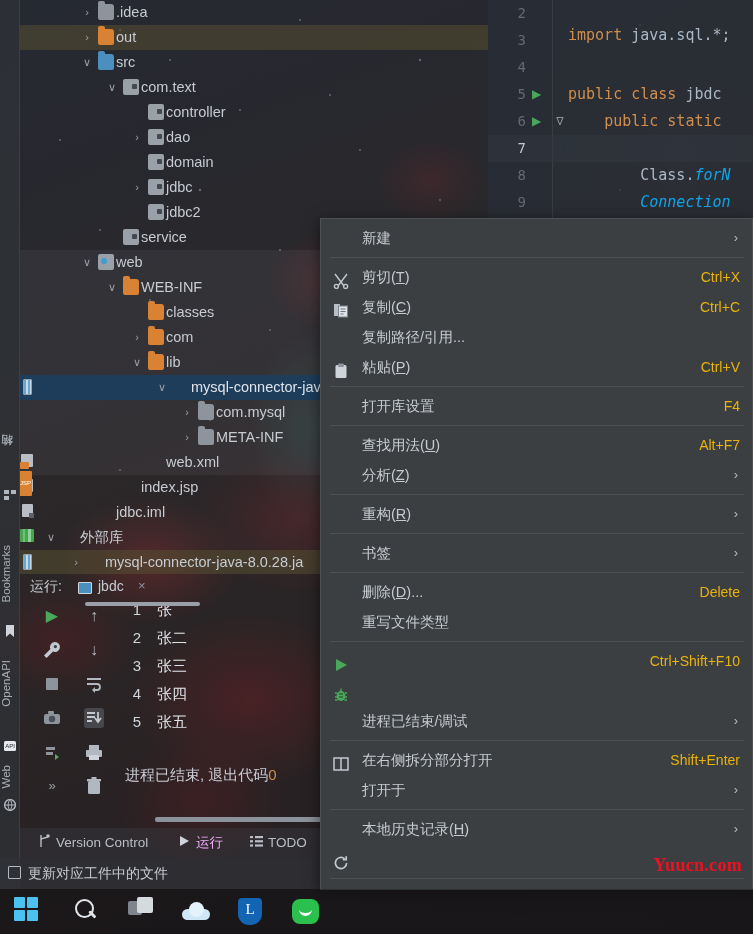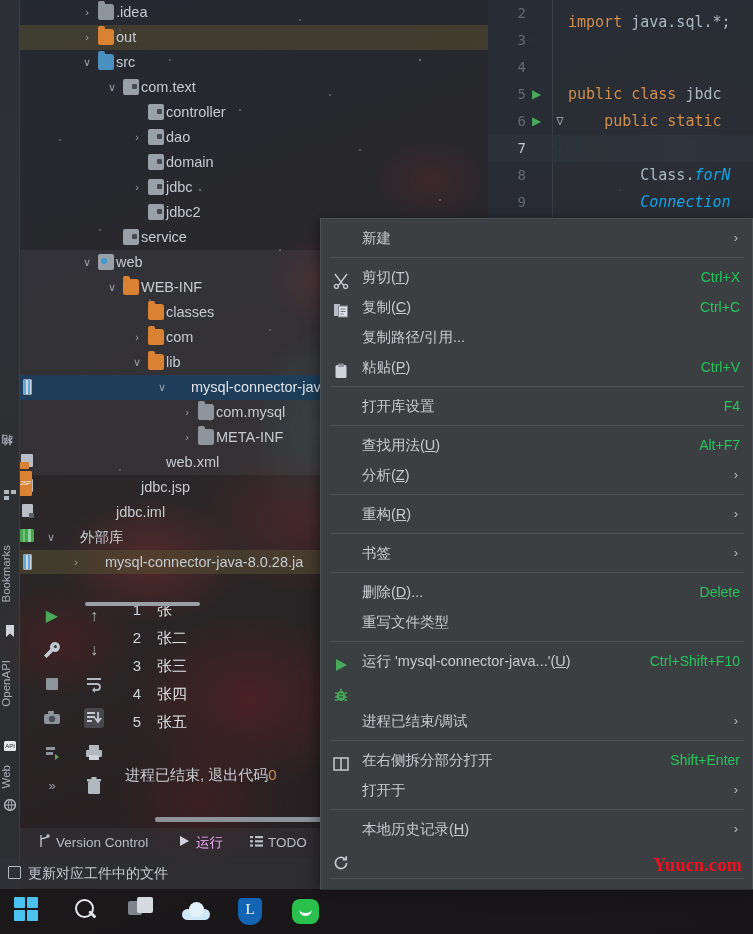--- a/index.html
+++ b/index.html
@@ -127,21 +127,21 @@
 
   
   .ctxmenu {
     position:absolute; left:320px; top:218px; width:433px; height:672px;
     background:#3c3f41; border:1px solid #4e5254;
     box-shadow: 0 3px 14px rgba(0,0,0,.55);
     font-size:14.5px; color:#c6cbd1; overflow:hidden;
   }
   .mi { position:absolute; left:0; width:431px; height:30px; line-height:30px; white-space:nowrap; }
   .mi .mtext { position:absolute; left:41px; }
-  .mi .mkey { position:absolute; right:12px; color:#22c55e; font-size:14px; }
+  .mi .mkey { position:absolute; right:12px; color:#eab308; font-size:14px; }
   .mi .mchev { position:absolute; right:14px; color:#b5bac1; font-size:13px; }
   .mi .micon { position:absolute; left:12px; top:7px; width:16px; height:16px; }
   .msep { position:absolute; left:9px; width:414px; height:1px; background:#4e5254; }
   .u { text-decoration: underline; }
   .watermark { position:absolute; right:10px; color:#f01020; font-size:18px;
                font-family:"Liberation Serif","DejaVu Serif",serif; font-weight:bold; letter-spacing:.3px;}
 
   
   .taskbar { position:absolute; left:0; top:889px; width:753px; height:45px; background: rgba(20,20,24,.55); }
   .tbicon { position:absolute; top:8px; width:30px; height:30px; }
@@ -198,21 +198,21 @@
         <circle cx="120" cy="470" r="1"></circle>
     </g>
   </svg>
 
   <div class="editor">
     <div class="gutter"></div>
     <div id="editor-lines">
         <div class="lnum" style="top: 0px;">2</div>
         <div class="code-line ctext" style="top: 0px;"><span class="pl"></span></div>
         <div class="lnum" style="top: 27px;">3</div>
-        <div class="code-line ctext" style="top: 9px;"><span class="kw">import</span><span class="pl"> java.sql.*;</span></div>
+        <div class="code-line ctext" style="top: 22px;"><span class="kw">import</span><span class="pl"> java.sql.*;</span></div>
         <div class="lnum" style="top: 54px;">4</div>
         <div class="code-line ctext" style="top: 54px;"><span class="pl"></span></div>
         <div class="lnum" style="top: 81px;">5</div>
         <div class="runmark" style="top: 81px;">▶</div>
         <div class="code-line ctext" style="top: 81px;"><span class="kw">public class</span><span class="cls"> jbdc</span></div>
         <div class="lnum" style="top: 108px;">6</div>
         <div class="runmark" style="top: 108px;">▶</div>
         <div class="fold" style="top: 108px;">∇</div>
         <div class="code-line ctext" style="top: 108px;"><span class="pl">    </span><span class="kw">public static</span></div>
         <div class="hl-row" style="top: 135px;"></div>
@@ -311,40 +311,46 @@
           <span class="arrow" style="left:160px;">›</span>
           <span style="left:178px;" class="ico ic-folder gray"></span>
           <span class="lbl" style="left:196px;">META-INF</span>
         </div>
         <div class="row lite" style="top: 450px;">
           <span class="ico ic-xml" style="left:128px;width:12px;height:13px;left:1px;"></span>
           <span class="lbl" style="left:146px;">web.xml</span>
         </div>
         <div class="row" style="top: 475px;">
           <span class="ico ic-jsp" style="left:103px;width:12px;height:13px;left:1px;"></span>
-          <span class="lbl" style="left:121px;">jdbc.jsp</span>
+          <span class="lbl" style="left:121px;">index.jsp</span>
         </div>
         <div class="row" style="top: 500px;">
           <span class="ico ic-iml" style="left:78px;width:11px;height:13px;left:2px;"></span>
           <span class="lbl" style="left:96px;">jdbc.iml</span>
         </div>
         <div class="row" style="top: 525px;">
           <span class="arrow" style="left:24px;">∨</span>
           <span class="ico ic-lib" style="left:42px;width:14px;height:13px;left:0;"></span>
           <span class="lbl" style="left:60px;">外部库</span>
         </div>
         <div class="row hov" style="top: 550px;">
           <span class="arrow" style="left:49px;">›</span>
           <span class="ico ic-jar" style="left:67px;width:9px;left:3px;"></span>
           <span class="lbl" style="left:85px;">mysql-connector-java-8.0.28.ja</span>
         </div>
       </div>
   </div>
 
   <div class="runpanel">
+    <div class="runtab">
+      <span class="lab">运行:</span>
+      <span class="tabico"></span>
+      <span class="nm">jbdc</span>
+      <span class="cls">×</span>
+    </div>
     <div class="scrollh"></div>
 
     <div class="tbcol a">
       <span class="tbi play">▶</span>
       <span class="tbi">
         <svg width="20" height="20" viewBox="0 0 20 20">
             <path d="M13 2a5 5 0 0 0-4.6 7L2 15.4 4.6 18 11 11.6A5 5 0 1 0 13 2z" fill="#c3c9d0"></path>
             <circle cx="13.4" cy="6.6" r="1.6" fill="#3a3d42"></circle>
           </svg>
       </span>
@@ -549,21 +555,20 @@
           <span class="mkey">Delete</span>
         </div>
         <div class="mi" style="top: 388px;">
           <span class="mtext">重写文件类型</span>
         </div>
         <div class="msep" style="top: 422px;"></div>
         <div class="mi" style="top: 427px;">
           <span class="micon"><svg width="16" height="16">
               <path d="M3 2l11 6-11 6z" fill="#49a85a"></path>
             </svg></span>
-          <span class="mtext">运行 'mysql-connector-java...'(<span class="u">U</span>)</span>
           <span class="mkey">Ctrl+Shift+F10</span>
         </div>
         <div class="mi" style="top: 457px;">
           <span class="micon"><svg width="16" height="16">
               <ellipse cx="8" cy="9" rx="4.4" ry="5" fill="#49a85a"></ellipse>
               <path d="M2 6h2M12 6h2M2 10h2M12 10h2M2 13h2.6M11.4 13H14M8 1.6v2.4" stroke="#49a85a" stroke-width="1.3"></path>
               <path d="M6 7h4M6 10h4" stroke="#2b3b2b" stroke-width="1"></path>
             </svg></span>
         </div>
         <div class="mi" style="top: 487px;">

